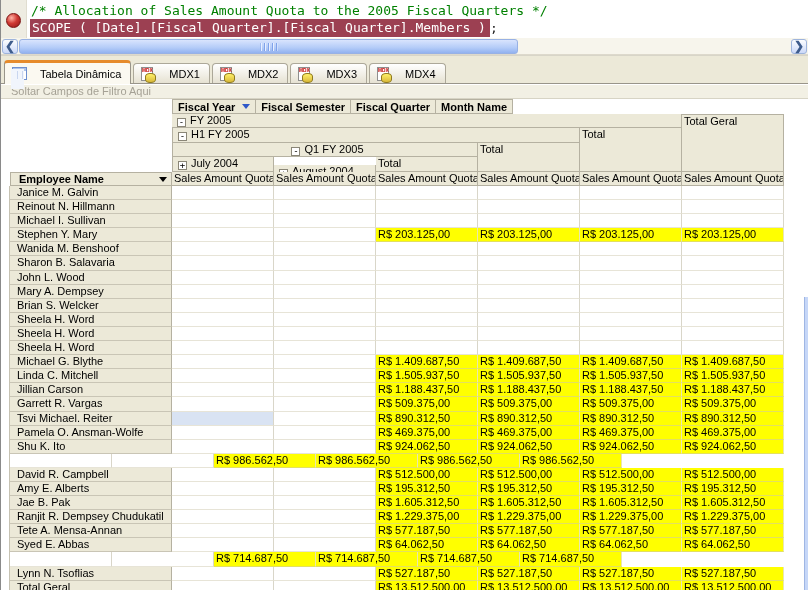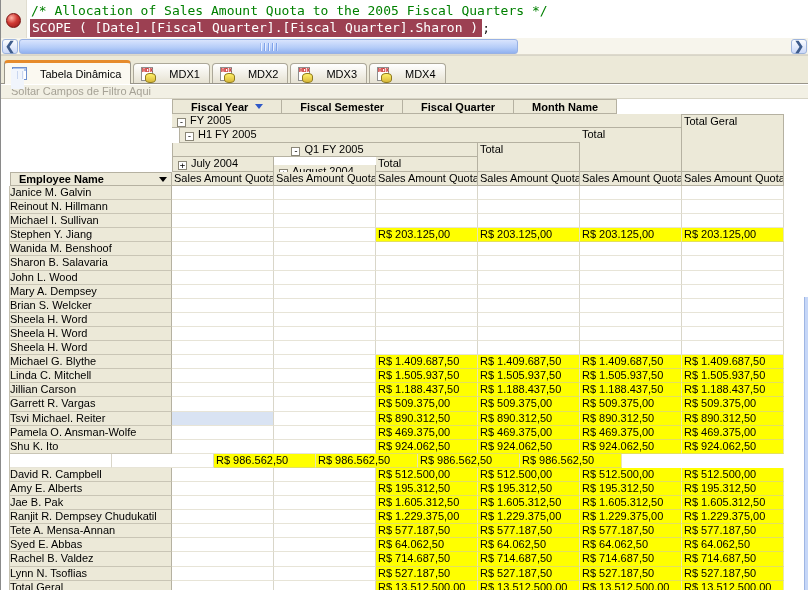--- a/index.html
+++ b/index.html
@@ -52,52 +52,52 @@
                      background:linear-gradient(#fff068,#d9b93a); border:1px solid #8f7a1e; border-radius:45%/35%; }
 
   
   .pivot { position:absolute; left:0; top:85px; width:777px; height:505px; background:#fff; }
   .filter-band { position:absolute; left:0; top:0; width:808px; height:14px; background:#f2f0e4; color:#a5a195;
                  border-bottom:1px solid #d7d4c5; padding-left:10px; line-height:13px; }
   .hcell { position:absolute; background:#ece9d8; border-right:1px solid #b5b1a1; border-bottom:1px solid #b5b1a1;
            line-height:13px; padding-left:2px; overflow:hidden; white-space:nowrap; }
   .fields-band { position:absolute; left:171px; top:14px; height:15px; display:inline-flex; background:#ece9d8;
                  border:1px solid #b5b1a1; border-right:none; }
-  .fcell { display:flex; align-items:center; font-weight:bold; padding:0 18px; border-right:1px solid #b5b1a1; white-space:nowrap; }
+  .fcell { display:flex; align-items:center; font-weight:bold; padding:0 5px; border-right:1px solid #b5b1a1; white-space:nowrap; }
   .blue-arrow { width:0; height:0; border:4px solid transparent; border-top:5px solid #2e58c8; margin-left:7px; margin-bottom:-4px; display:inline-block; }
   .black-arrow { width:0; height:0; border:4px solid transparent; border-top:5px solid #000; margin-left:auto; margin-right:4px; margin-bottom:-4px; display:inline-block; }
   .xbox { display:inline-flex; align-items:center; justify-content:center; width:9px; height:9px;
           border:1px solid #8a8677; background:#fff; font-size:9px; line-height:7px;
           font-family:"DejaVu Sans Mono",monospace; margin:0 4px 0 3px; vertical-align:-1px; }
   .emp-header { display:flex; align-items:center; font-weight:bold; padding-left:8px; border-left:1px solid #b5b1a1; border-top:1px solid #b5b1a1; }
 
   
   .data-grid { position:absolute; left:0; top:101px; width:808px; height:404px; overflow:hidden; }
   .grow { display:flex; width:783px; height:14.1px; }
   .gcell { height:14.1px; line-height:13px; overflow:hidden; white-space:nowrap; flex:none; }
   .gut  { width:9px; border-right:1px solid #c6c2b2; background:#fff; }
-  .name { width:162px; background:#ece9d8; border-right:1px solid #b5b1a1; border-bottom:1px solid #c9c5b5; padding-left:0; }
+  .name { width:162px; background:#ece9d8; border-right:1px solid #b5b1a1; border-bottom:1px solid #c9c5b5; padding-left:7px; }
   .val  { width:102px; background:#fff; border-right:1px solid #d9d6c9; border-bottom:1px solid #e7e4d7; padding-left:2px; }
   .val.filled { background:#ffff00; border-bottom:1px solid #e3e060; border-right:1px solid #e9e6b0; }
   .val.sel { background:#d9e3f3; }
 
   
   .vsliver { position:absolute; right:0; top:297px; width:4px; height:293px; background:#c6d7f8; border-left:1px solid #9fb6e3; }
 </style>
 </head>
 <body>
 
 <div class="screen">
 
   <div class="code-area">
     <div class="gutter">
       <div class="breakpoint"></div>
     </div>
     <div class="codeline comment-line">/* Allocation of Sales Amount Quota to the 2005 Fiscal Quarters */</div>
-    <div class="codeline scope-line"><span class="scope-hl">SCOPE ( [Date].[Fiscal Quarter].[Fiscal Quarter].Sharon )</span><span class="scope-semi">;</span></div>
+    <div class="codeline scope-line"><span class="scope-hl">SCOPE ( [Date].[Fiscal Quarter].[Fiscal Quarter].Members )</span><span class="scope-semi">;</span></div>
   </div>
 
   <div class="hscroll">
     <div class="sb-btn sb-left">❮</div>
     <div class="sb-thumb">
         <div class="sb-grip"></div>
       </div>
     <div class="sb-btn sb-right">❯</div>
   </div>
 
@@ -141,21 +141,21 @@
           <span>Fiscal Quarter</span>
         </span>
         <span class="fcell">
           <span>Month Name</span>
         </span>
       </div>
 
     <div class="hcell" style="left:171px; top:29px; width:510px; height:14px;"><span class="xbox">-</span><span>FY 2005</span></div>
     <div class="hcell" style="left:681px; top:29px; width:102px; height:58px; border-top:1px solid #b5b1a1;"><span>Total Geral</span></div>
 
-    <div class="hcell" style="left:171px; top:43px; width:408px; height:15px; border-left:1px solid #b5b1a1;margin-left:7px;"><span class="xbox">-</span><span>H1 FY 2005</span></div>
+    <div class="hcell" style="left:171px; top:43px; width:408px; height:15px; border-left:1px solid #b5b1a1;"><span class="xbox">-</span><span>H1 FY 2005</span></div>
     <div class="hcell" style="left:579px; top:43px; width:102px; height:44px;"><span>Total</span></div>
 
     <div class="hcell" style="left:171px; top:58px; width:306px; height:14px; border-left:1px solid #b5b1a1;text-align:center;"><span class="xbox">-</span><span>Q1 FY 2005</span></div>
     <div class="hcell" style="left:477px; top:58px; width:102px; height:29px;"><span>Total</span></div>
 
     <div class="hcell" style="left:171px; top:72px; width:102px; height:15px; border-left:1px solid #b5b1a1;"><span class="xbox">+</span><span>July 2004</span></div>
     <div class="hcell" style="left:273px; top:80px; width:102px; height:15px;"><span class="xbox">+</span><span>August 2004</span></div>
     <div class="hcell" style="left:375px; top:72px; width:102px; height:15px;"><span>Total</span></div>
 
     <div class="hcell emp-header" style="left:9px; top:87px; width:162px; height:14px;">
@@ -195,21 +195,21 @@
           <span class="gcell name">Michael I. Sullivan</span>
           <span class="gcell val"></span>
           <span class="gcell val"></span>
           <span class="gcell val"></span>
           <span class="gcell val"></span>
           <span class="gcell val"></span>
           <span class="gcell val"></span>
         </div>
         <div class="grow">
           <span class="gcell gut"></span>
-          <span class="gcell name">Stephen Y. Jiang</span>
+          <span class="gcell name">Stephen Y. Mary</span>
           <span class="gcell val"></span>
           <span class="gcell val"></span>
           <span class="gcell val filled">R$ 203.125,00</span>
           <span class="gcell val filled">R$ 203.125,00</span>
           <span class="gcell val filled">R$ 203.125,00</span>
           <span class="gcell val filled">R$ 203.125,00</span>
         </div>
         <div class="grow">
           <span class="gcell gut"></span>
           <span class="gcell name">Wanida M. Benshoof</span>
@@ -424,21 +424,20 @@
           <span class="gcell name">Syed E. Abbas</span>
           <span class="gcell val"></span>
           <span class="gcell val"></span>
           <span class="gcell val filled">R$ 64.062,50</span>
           <span class="gcell val filled">R$ 64.062,50</span>
           <span class="gcell val filled">R$ 64.062,50</span>
           <span class="gcell val filled">R$ 64.062,50</span>
         </div>
         <div class="grow">
           <span class="gcell gut"></span>
-          <span class="gcell name">Rachel B. Valdez</span>
           <span class="gcell val"></span>
           <span class="gcell val"></span>
           <span class="gcell val filled">R$ 714.687,50</span>
           <span class="gcell val filled">R$ 714.687,50</span>
           <span class="gcell val filled">R$ 714.687,50</span>
           <span class="gcell val filled">R$ 714.687,50</span>
         </div>
         <div class="grow">
           <span class="gcell gut"></span>
           <span class="gcell name">Lynn N. Tsoflias</span>

